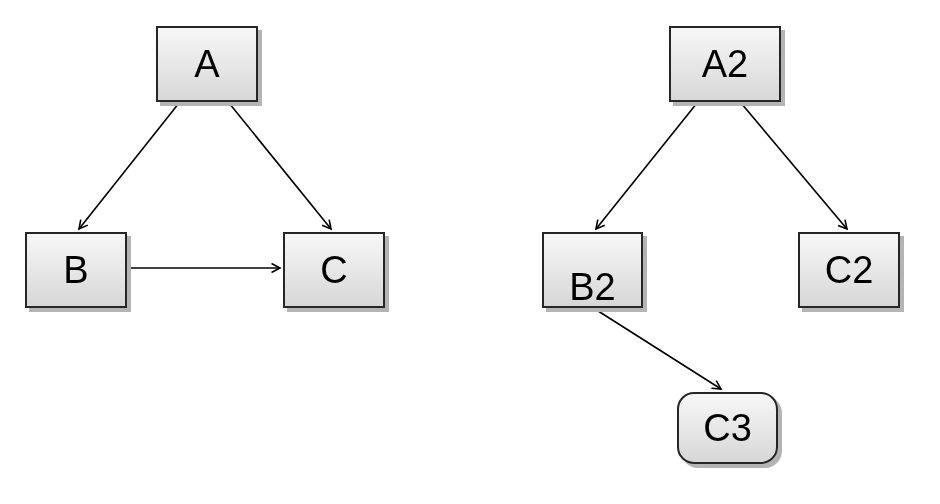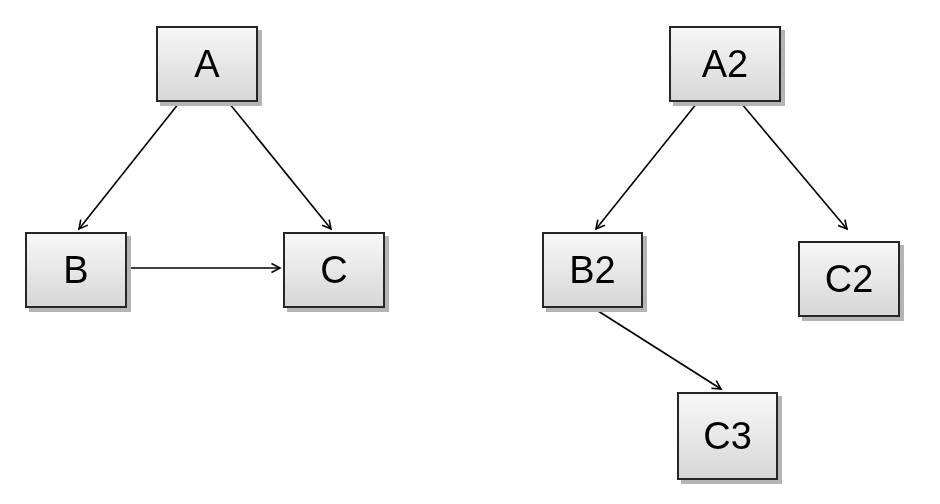--- a/index.html
+++ b/index.html
@@ -68,23 +68,23 @@
       </div>
       <div class="node" style="left: 25px; top: 232px; width: 102px; height: 76px;">
         <span class="label">B</span>
       </div>
       <div class="node" style="left: 283px; top: 232px; width: 102px; height: 76px;">
         <span class="label">C</span>
       </div>
       <div class="node" style="left: 669px; top: 26px; width: 112px; height: 76px;">
         <span class="label">A2</span>
       </div>
-      <div class="node" style="left: 542px; top: 232px; width: 101px; height: 76px;">
+      <div class="node" style="left: 542px; top: 232px; width: 101px; height: 76px; align-items: flex-end;">
         <span class="label">B2</span>
       </div>
-      <div class="node" style="left: 798px; top: 232px; width: 102px; height: 76px; margin-top: 9px;">
+      <div class="node" style="left: 798px; top: 232px; width: 102px; height: 76px;">
         <span class="label">C2</span>
       </div>
-      <div class="node" style="left: 677px; top: 392px; width: 101px; height: 88px;">
+      <div class="node" style="left: 677px; top: 392px; width: 101px; height: 72px; border-radius: 17px;">
         <span class="label">C3</span>
       </div>
     </div>
 </div>
 
 </body></html>

